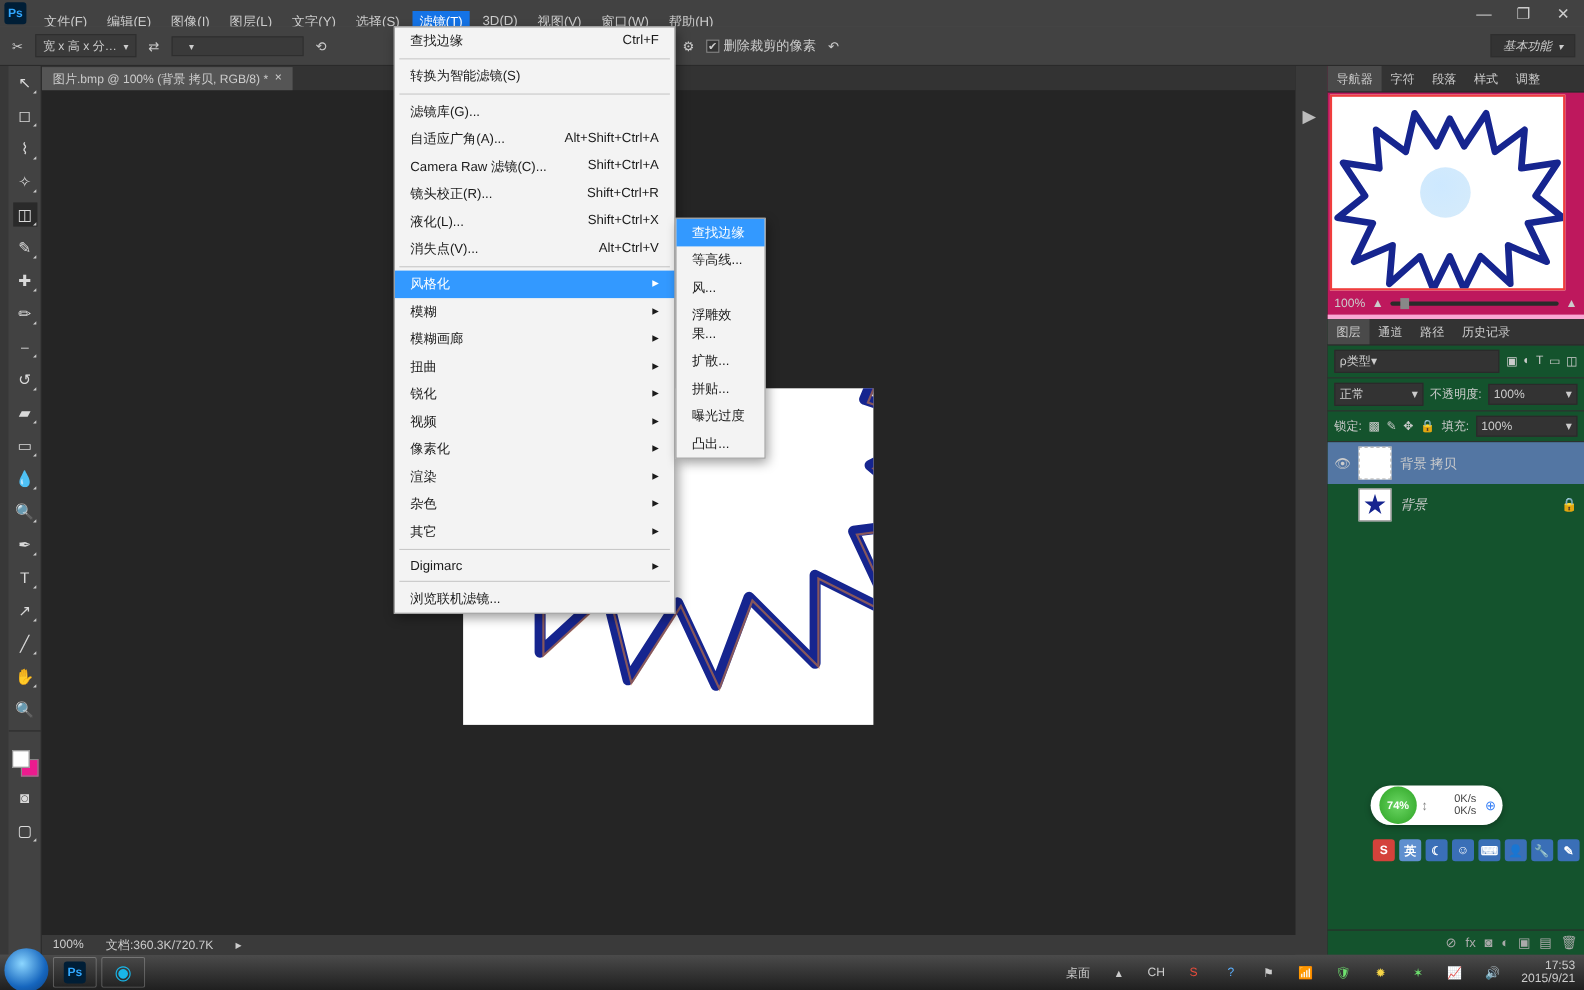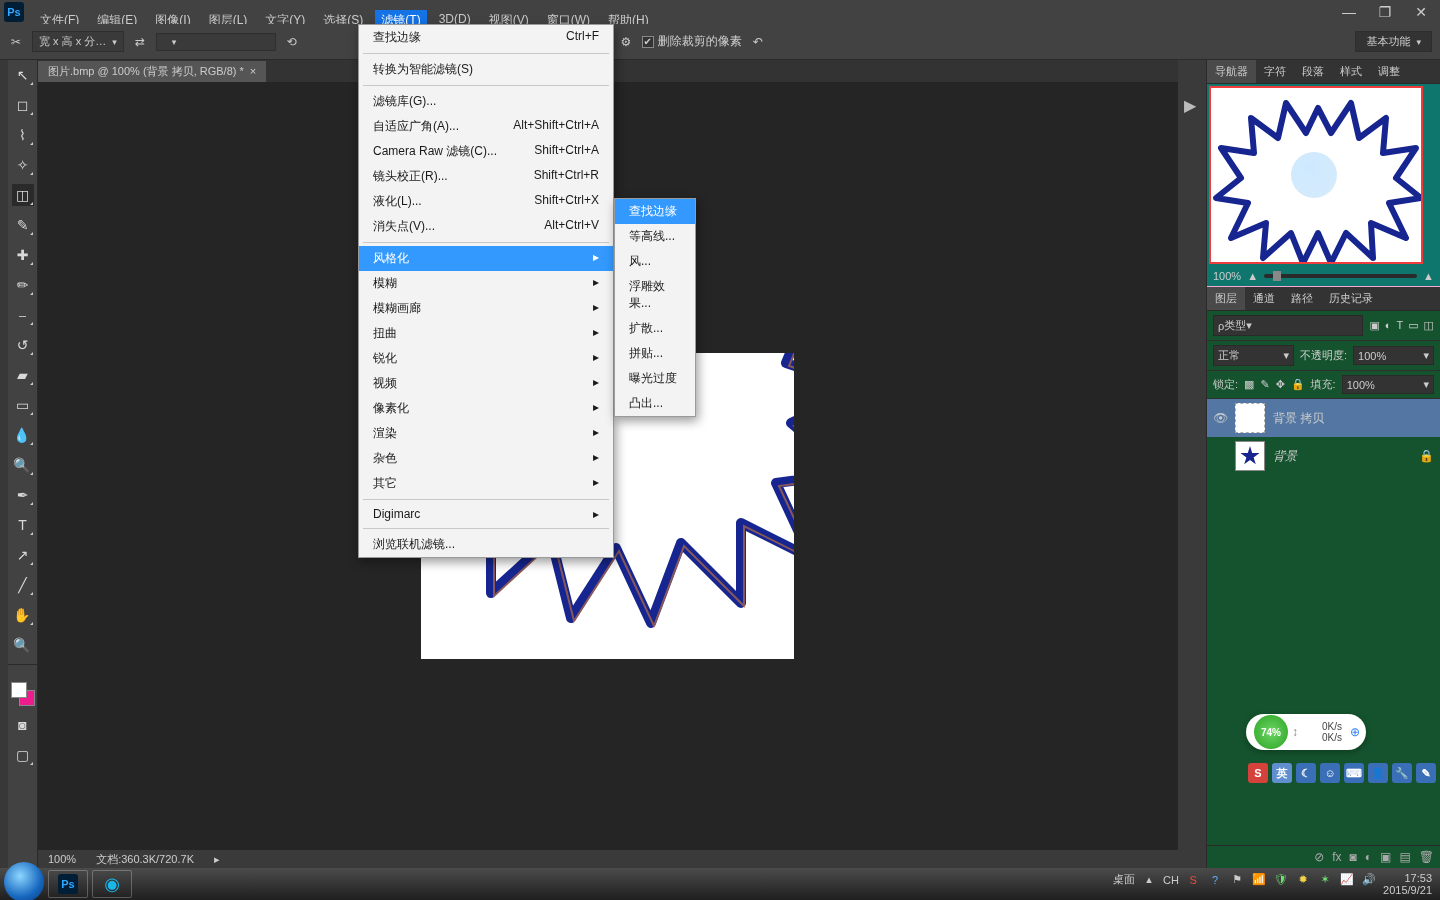--- a/index.html
+++ b/index.html
@@ -9,38 +9,38 @@
 .menubar { display: flex; gap: 6px; flex: 1; }
 .menu-item { padding: 2px 6px; cursor: pointer; margin-top: 16px; }
 .menu-item.active { background: #1473e6; color: #fff; }
 .win-controls { display: flex; gap: 14px; margin-right: 4px; }
 .win-btn { width: 22px; height: 14px; display: flex; align-items: center; justify-content: center; cursor: pointer; font-size: 14px;}
 .optionsbar { height: 36px; background: #424242; border-bottom: 1px solid #2a2a2a; display: flex; align-items: center; padding: 0 8px; gap: 8px; position: relative; }
 .opt-dd { background: #3a3a3a; border: 1px solid #2e2e2e; padding: 2px 6px; font-size: 11px; display: flex; align-items: center; gap: 6px; }
 .opt-dd::after { content: "▾"; font-size: 9px; }
 .opt-icon { width: 16px; height: 16px; display: flex; align-items: center; justify-content: center; }
 .opt-check { display: flex; align-items: center; gap: 4px; }
-.opt-right { margin-left: auto; }
+.opt-right { margin-left: auto; font-style: italic; }
 .workspace { position: absolute; top: 60px; left: 0; right: 0; bottom: 32px; display: flex; }
 .left-strip { width: 8px; background: #383838; }
 .toolbox { width: 30px; background: #424242; display: flex; flex-direction: column; align-items: center; gap: 8px; padding-top: 4px; border-right:1px solid #2a2a2a;}
 .tool { width: 22px; height: 22px; display: flex; align-items: center; justify-content: center; cursor: pointer; color: #d9d9d9; font-size: 14px; position: relative;}
 .tool .tri { position: absolute; right: 1px; bottom: 1px; width: 0; height: 0; border-left: 3px solid transparent; border-bottom: 3px solid #ccc; }
 .swatches { width: 24px; height: 24px; position: relative; margin-top: 4px;}
 .swatch-fg { position: absolute; width: 16px; height: 16px; background: #fff; border: 1px solid #888; top: 0; left: 0; }
 .swatch-bg { position: absolute; width: 16px; height: 16px; background: #ec1b8e; border: 1px solid #888; bottom: 0; right: 0; }
 .doc-area { flex: 1; background: #252525; position: relative; overflow: hidden; }
 .doc-tab { position: absolute; top: 0; left: 0; right: 0; height: 22px; background: #333; display: flex; align-items: center; }
 .tab { background: #555; padding: 3px 10px; font-size: 11px; display: flex; align-items: center; gap: 6px; }
 .canvas { position: absolute; top: 293px; left: 383px; width: 373px; height: 306px; background: #fff; }
 .starburst { width: 100%; height: 100%; }
 .right-panels { width: 234px; background: #424242; display: flex; flex-direction: column; border-left: 1px solid #2a2a2a; }
 .panel-strip { width: 28px; background: #3a3a3a; position: relative;}
 .play-icon { position: absolute; top: 36px; left: 6px; }
-.nav-panel { background: #0f766e; border-bottom: 1px solid #f9a8d4; }
+.nav-panel { background: #be185d; border-bottom: 4px solid #f9a8d4; }
 .panel-tabs { display: flex; background: #333; border-bottom: 1px solid #2a2a2a;}
 .ptab { padding: 4px 8px; font-size: 11px; cursor: pointer; }
 .ptab.active { background: #4a4a4a; }
 .nav-preview { padding: 2px; }
 .nav-img { width: 214px; height: 178px; background: #fff; border: 2px solid #ef3d3d; position: relative; overflow:hidden;}
 .nav-zoom { display: flex; align-items: center; padding: 4px 6px; gap: 6px; font-size: 11px; }
 .nav-slider { flex: 1; height: 4px; background: #2a2a2a; position: relative; border-radius: 2px;}
 .nav-slider-thumb { position: absolute; left: 6%; top: -3px; width: 8px; height: 10px; background: #888; }
 .layers-panel { flex: 1; background: #14532d; display: flex; flex-direction: column; }
 .lp-row { display: flex; align-items: center; padding: 4px 6px; gap: 6px; font-size: 11px; border-bottom: 1px solid #2f2f2f;}
@@ -57,21 +57,21 @@
 .dm-item { display: flex; justify-content: space-between; padding: 4px 14px; cursor: pointer; position: relative; }
 .dm-item.highlighted { background: #3399ff; color: #fff; }
 .dm-sep { height: 1px; background: #c8c8c8; margin: 3px 4px; }
 .dm-arrow::after { content: "▸"; margin-left: 8px; }
 .submenu { position: absolute; top: 198px; left: 614px; width: 82px; background: #f3f3f3; color: #1a1a1a; border: 1px solid #9a9a9a; z-index: 1001; box-shadow: 2px 4px 10px rgba(0,0,0,0.4); font-size: 12px;}
 .statusbar { position: absolute; bottom: 32px; left: 38px; right: 234px; height: 18px; background: #3a3a3a; display: flex; align-items: center; padding: 0 10px; gap: 20px; font-size: 11px;}
 .taskbar { position: absolute; bottom: 0; left: 0; right: 0; height: 32px; background: linear-gradient(to bottom, #4b4b4b, #1f1f1f); display: flex; align-items: center; padding: 0 4px; gap: 4px; }
 .tb-btn { width: 40px; height: 28px; display: flex; align-items: center; justify-content: center; border-radius: 2px;}
 .tb-btn.active-outline { box-shadow: inset 0 0 0 1px rgba(255,255,255,0.25);}
 .win-orb { width: 40px; height: 40px; border-radius: 50%; background: radial-gradient(circle at 40% 35%, #8cd6ff, #1666be 60%, #0a3a78); margin-top:-4px;}
-.tray { margin-left: auto; display: flex; gap: 6px; font-size: 11px;}
+.tray { margin-left: auto; display: flex; align-items: center; gap: 18px; font-size: 11px;}
 .tray-icon { width: 16px; height: 16px; display:inline-flex; align-items:center; justify-content:center;}
 .clock { text-align: right; line-height: 1.1; padding-right: 4px;}
 .widget { position: absolute; right: 74px; bottom: 150px; width: 120px; height: 36px; background: #fff; border-radius: 18px; display: flex; align-items: center; box-shadow: 0 2px 6px rgba(0,0,0,0.3);}
 .widget-pct { width: 34px; height: 34px; border-radius: 50%; background: radial-gradient(circle, #6bd663, #2ba223); color:#fff; display:flex;align-items:center;justify-content:center;font-size:10px;font-weight:bold; margin-left:8px;}
 .widget-speed { font-size:10px; color:#444; margin-left: 20px;}
 .ime-bar { position:absolute; right:4px; bottom:116px; display:flex; gap:4px; height:22px; align-items:center;}
 .ime-btn { width:20px; height:20px; background:#d4423b; border-radius:3px; display:flex;align-items:center;justify-content:center; color:#fff; font-size:11px; font-weight:bold;}
 .ime-btn.lang{background:#5f8fcf;}
 .expand-btn { background:#333; padding:2px 10px; margin-left:auto;}
 .ctrl-indicator { position:absolute; top:64px; right:84px; width:46px; height:46px; border-radius:50%; background:radial-gradient(circle at 40% 35%, rgba(200,230,255,0.9), rgba(120,190,240,0.3)); z-index:5;}

